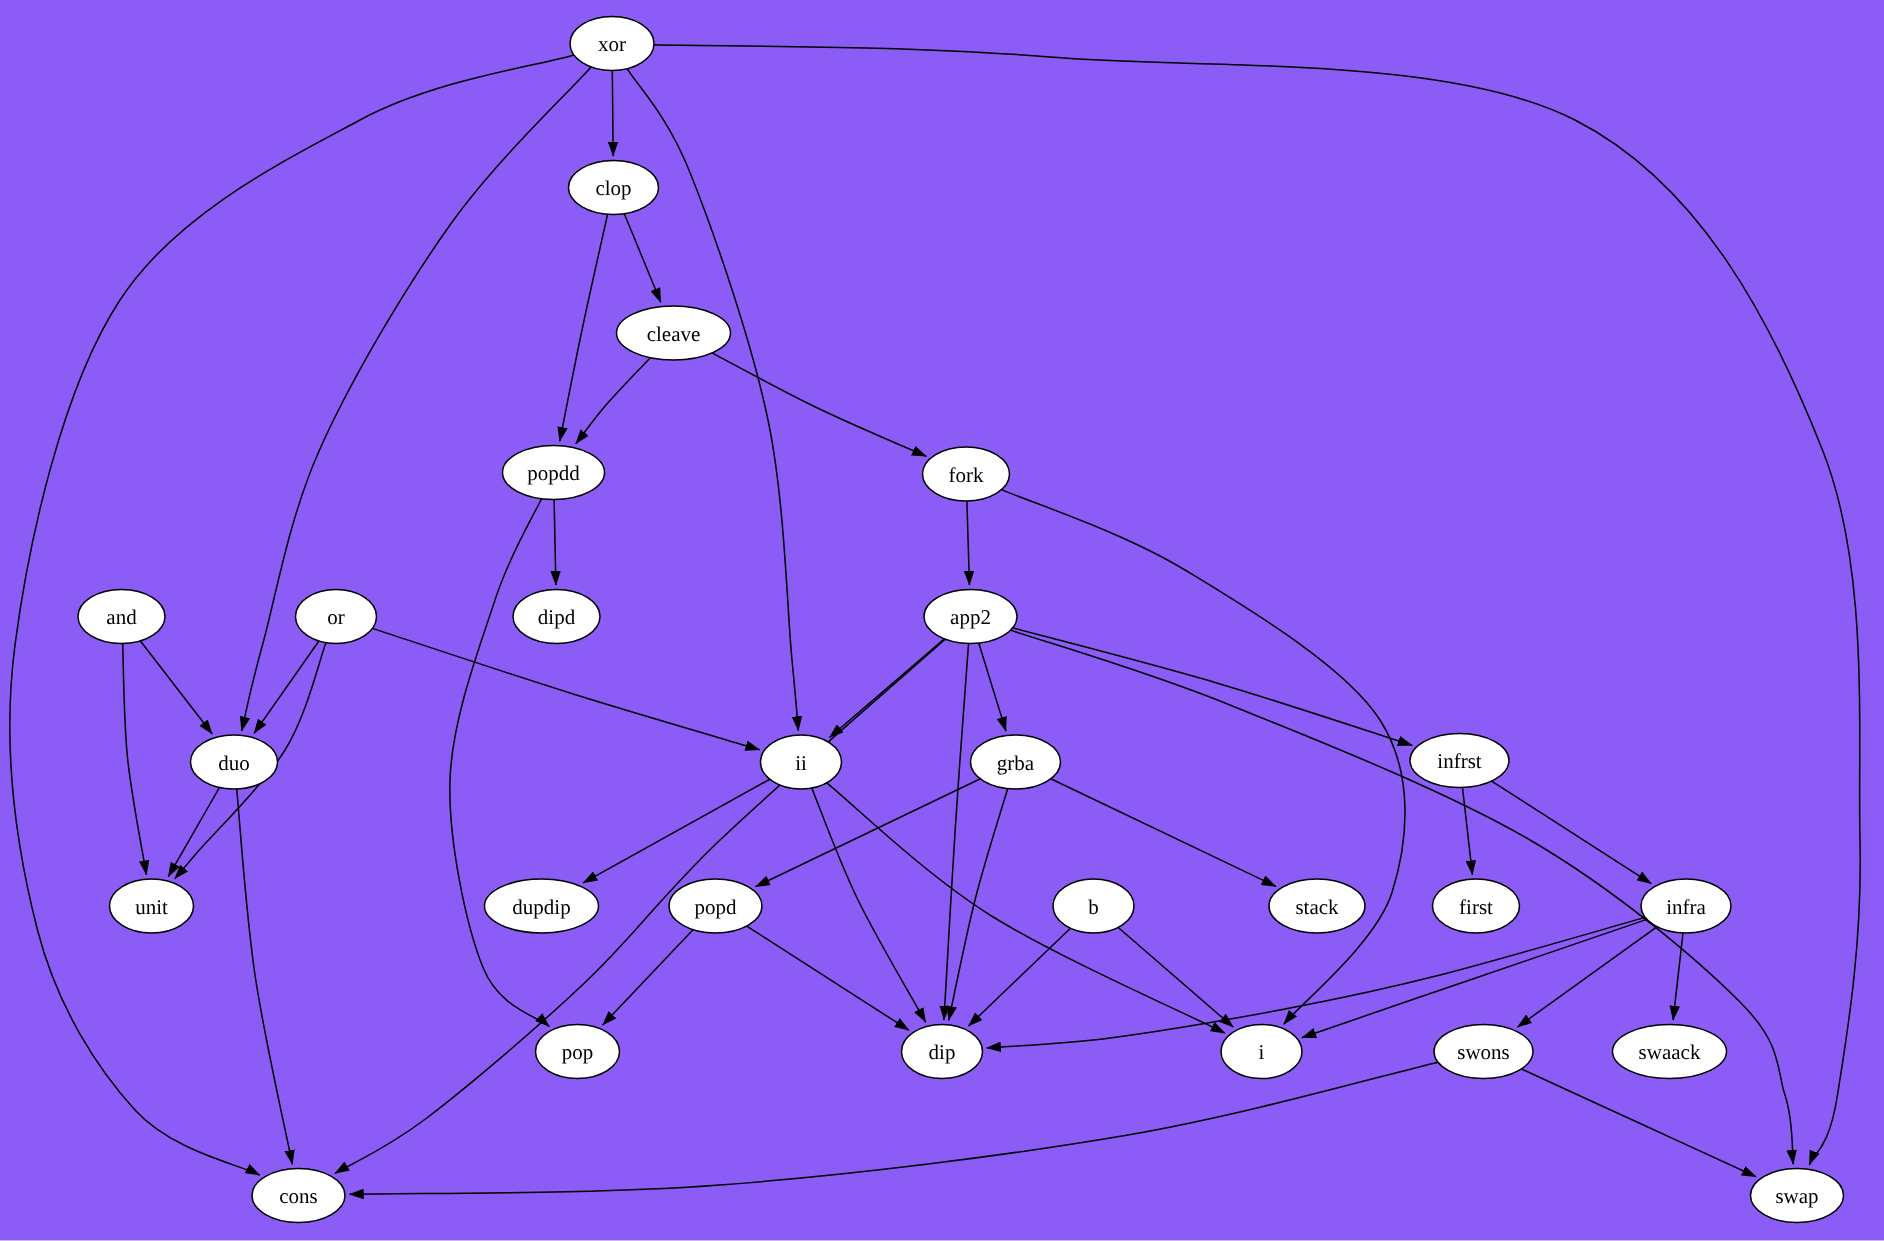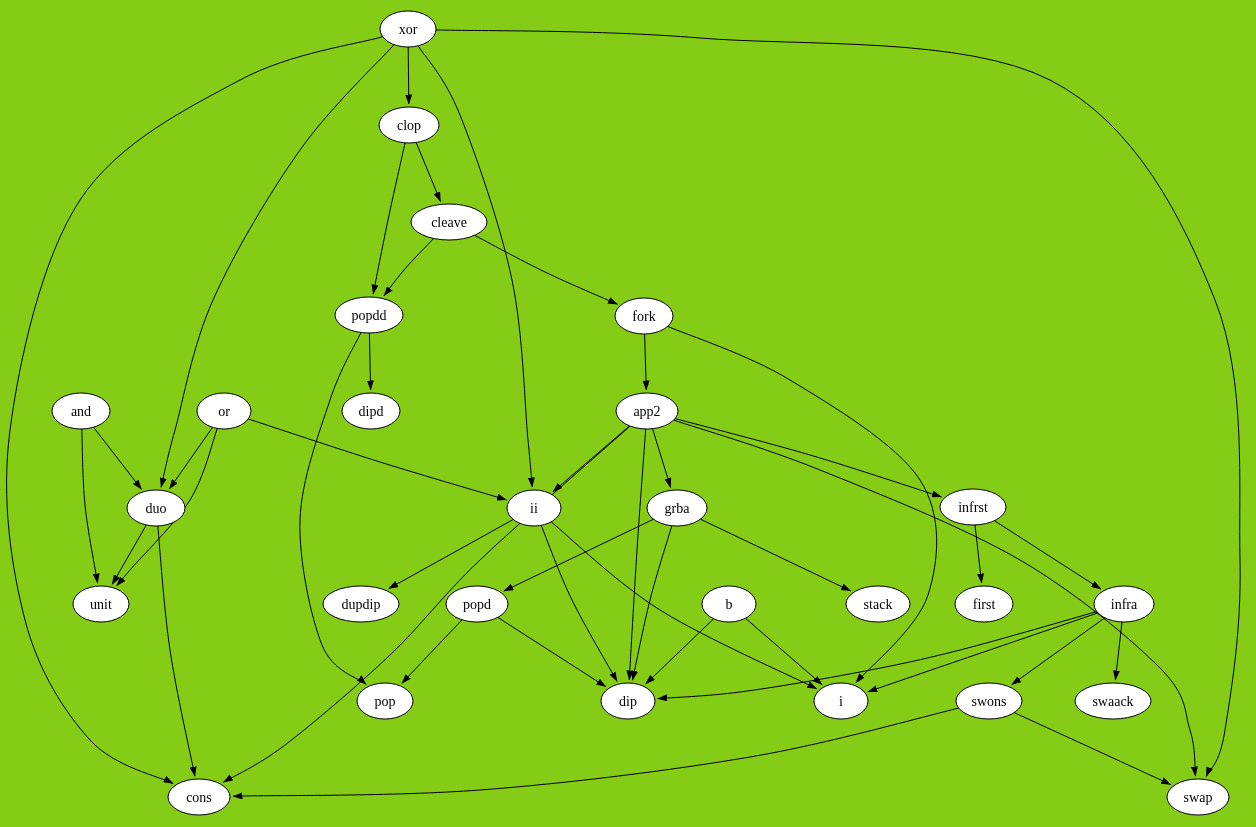--- a/index.html
+++ b/index.html
@@ -1,16 +1,16 @@
 <!DOCTYPE html>
 <html><head>
 <meta charset="utf-8">
 <style>
   html, body { margin: 0; padding: 0; background: #ffffff; }
-  .canvas { position: relative; width: 1256px; height: 827px; background: #84cc16; overflow: hidden; }
+  .canvas { position: relative; width: 1256px; height: 827px; background: #8b5cf6; overflow: hidden; }
   svg { display: block; }
   text { font-family: "Liberation Serif", "DejaVu Serif", serif; font-size: 14px; fill: #000000; }
 </style>
 </head>
 <body>
 
 <div class="canvas">
   <svg id="graph" width="1256" height="827" viewBox="0 0 1256 827">
       <defs>
         <marker id="arrow" viewBox="0 0 10 7" refX="9.5" refY="3.5" markerWidth="10" markerHeight="7" orient="auto">

